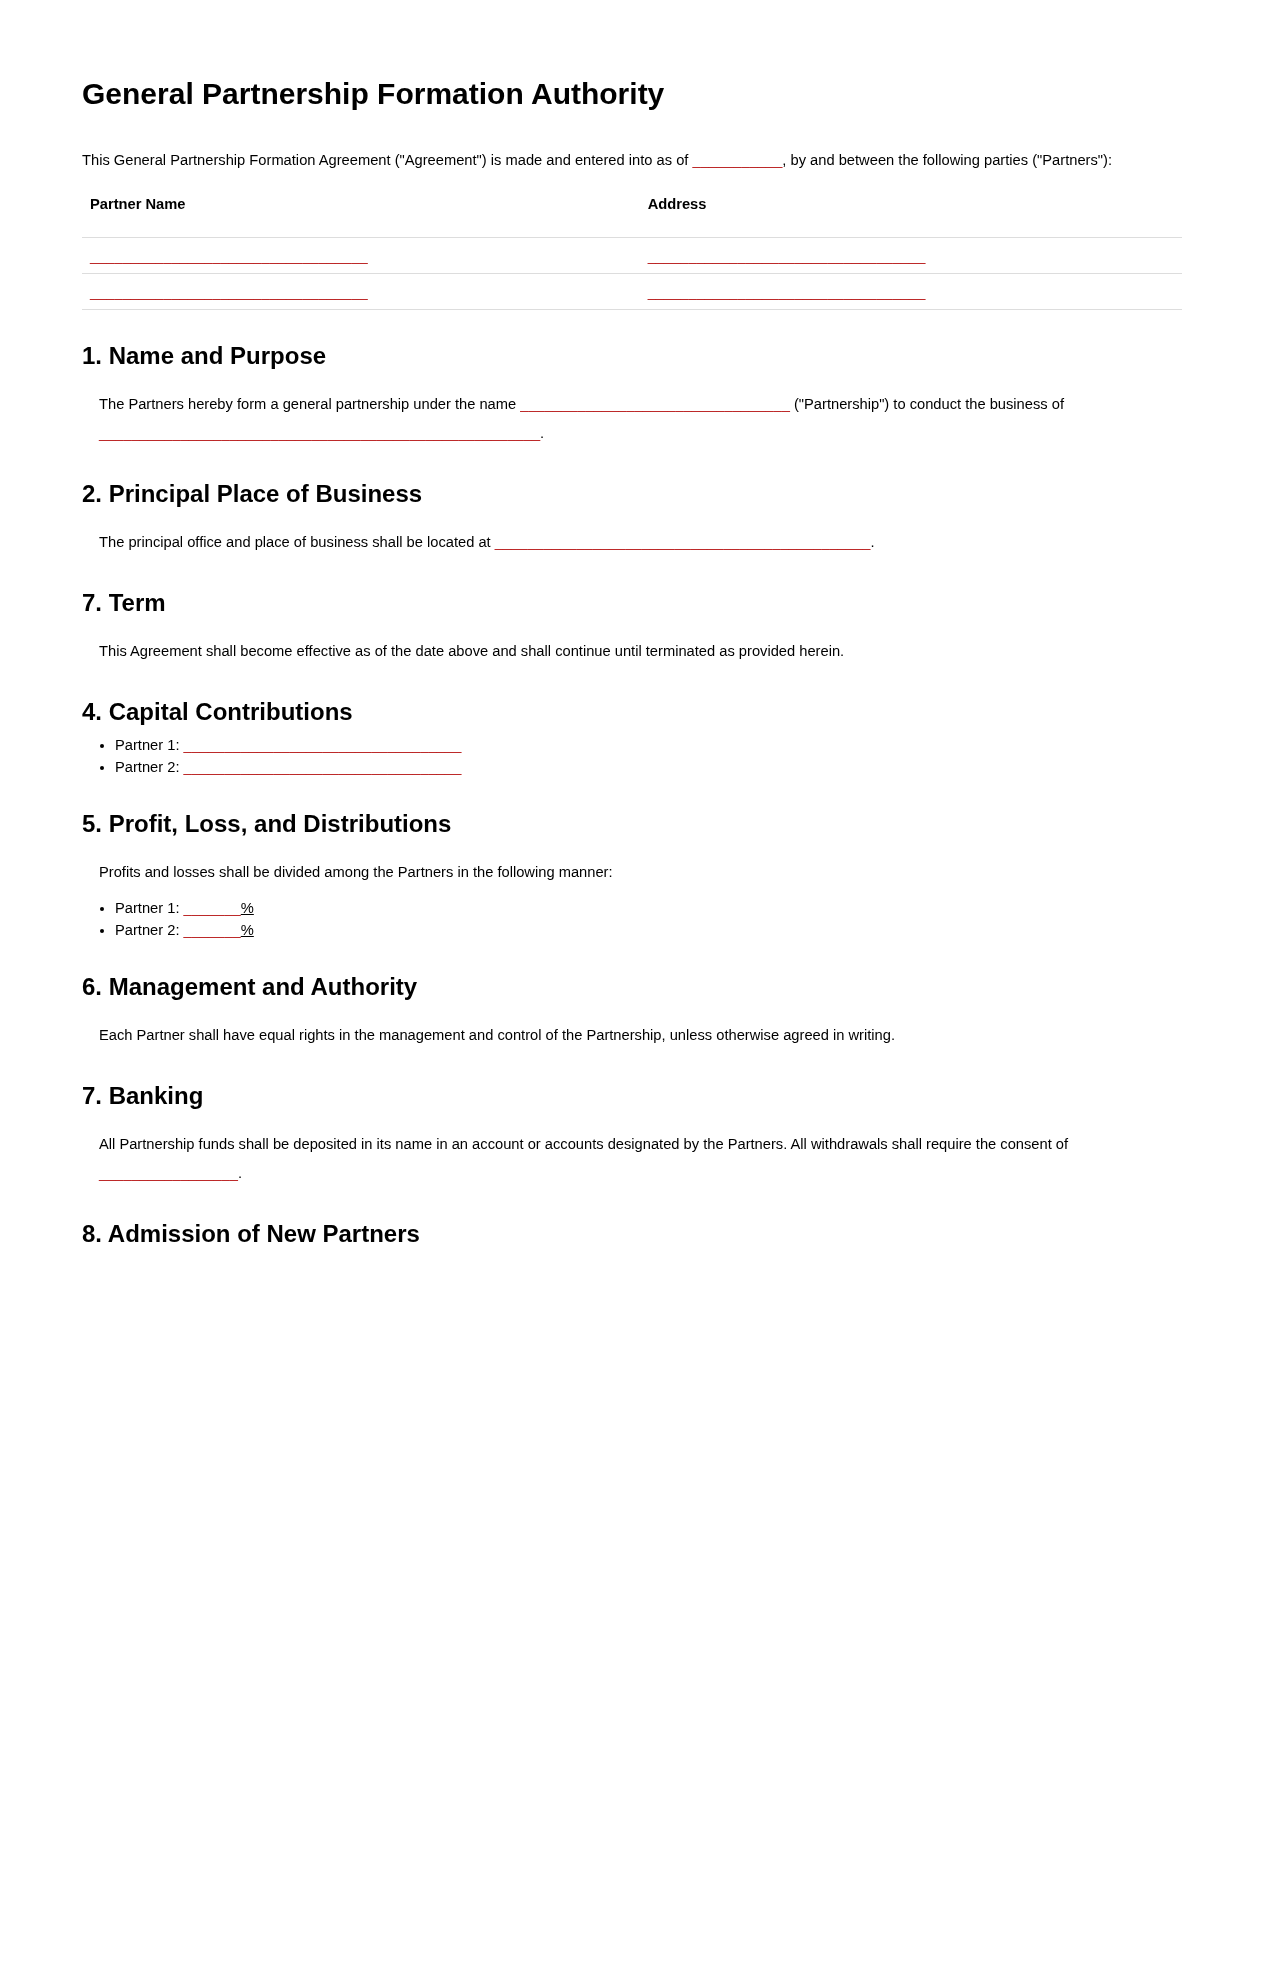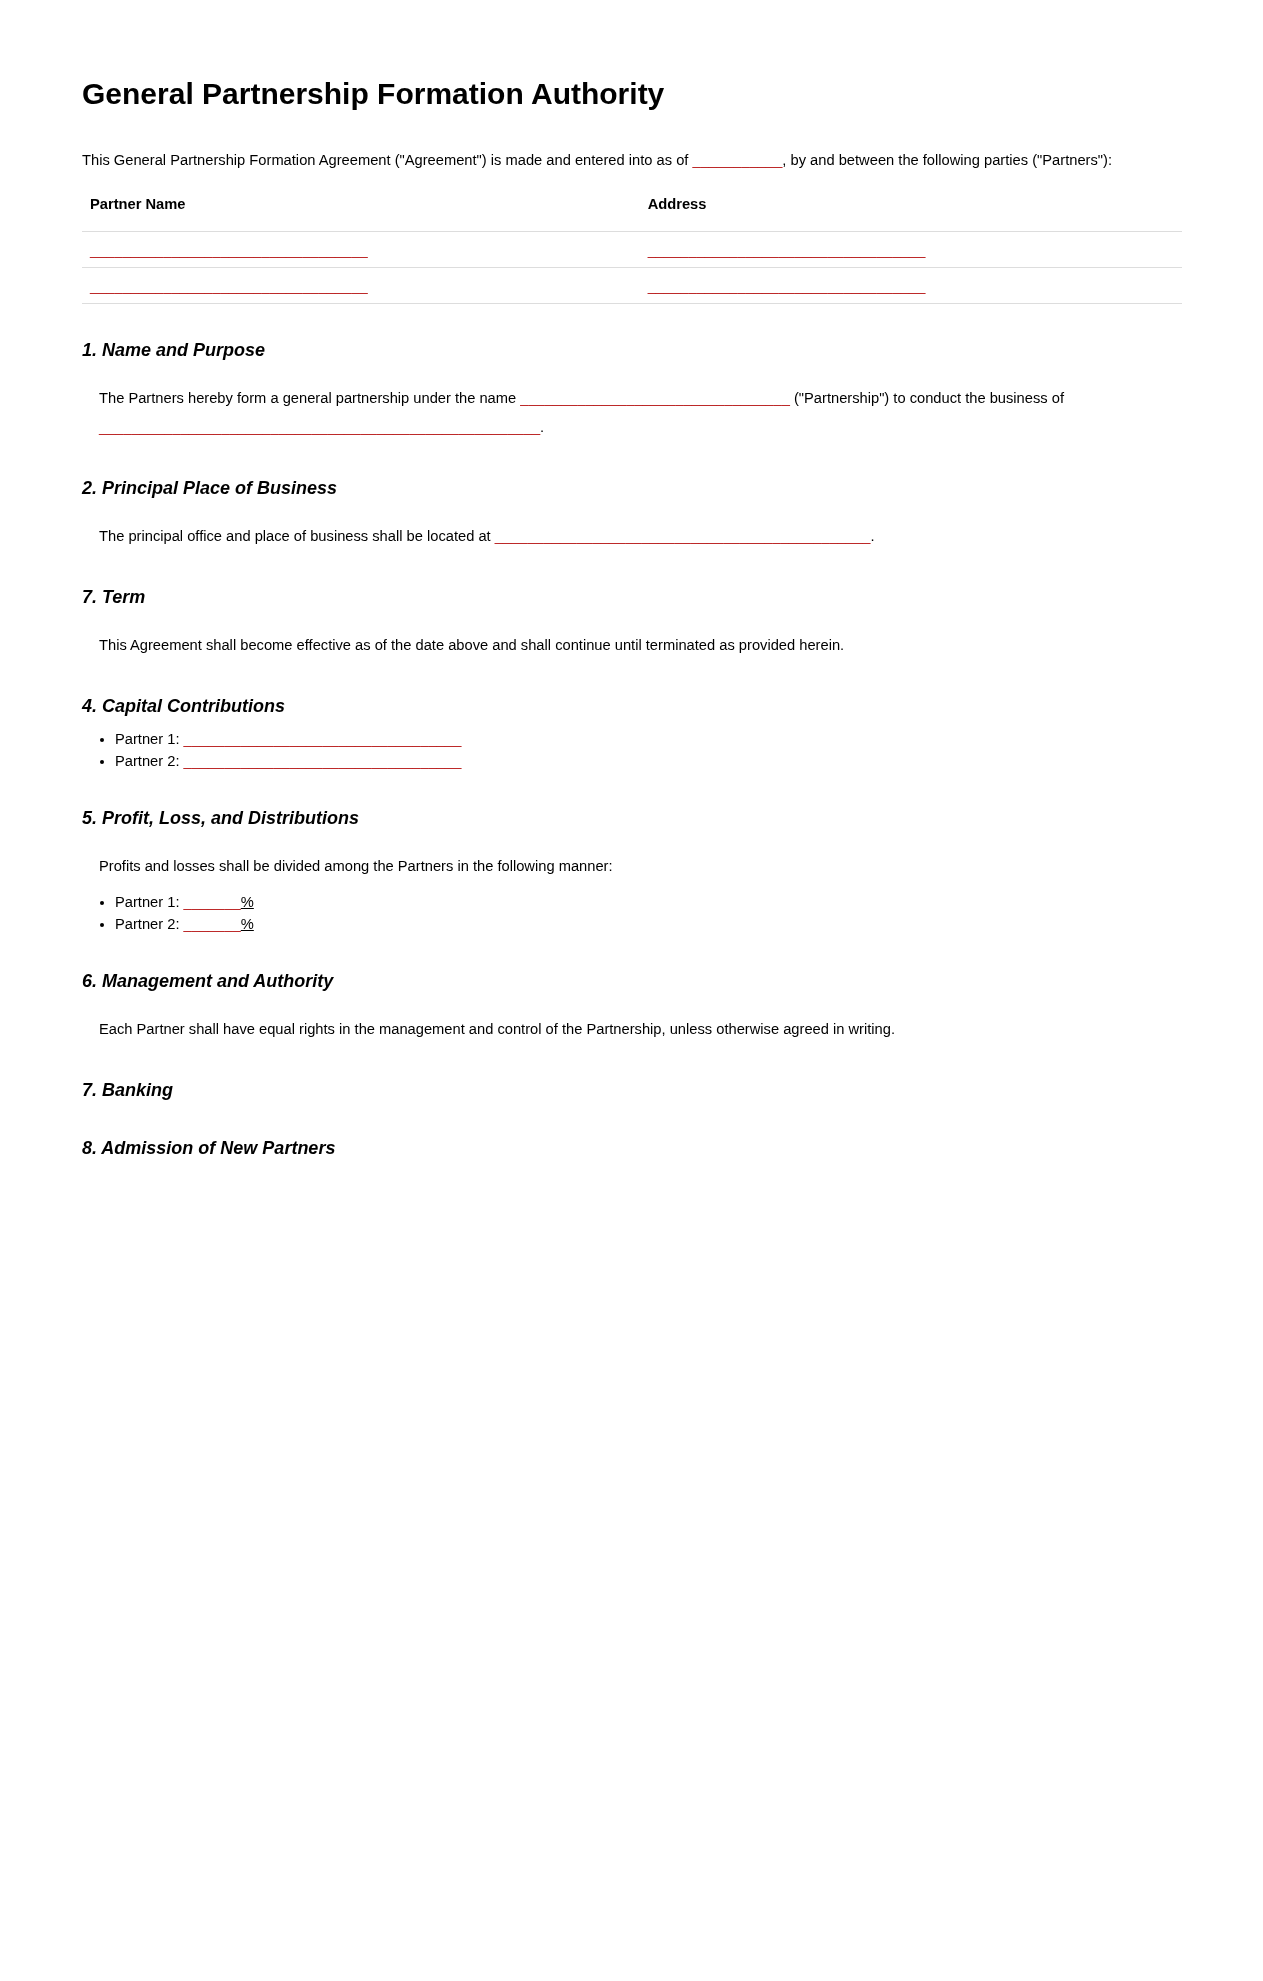--- a/index.html
+++ b/index.html
@@ -33,28 +33,27 @@
     border-collapse: collapse;
     margin-top: 12px;
   }
   table.partners th,
   table.partners td {
     text-align: left;
     font-size: 14.7px;
     border-bottom: 1px solid #dddddd;
     vertical-align: bottom;
   }
-  table.partners th { font-weight: 700; padding: 8px 8px 18px 8px; line-height: 18px; }
+  table.partners th { font-weight: 700; padding: 8px 8px 24px 8px; line-height: 18px; }
   table.partners td { padding: 9px 8px 8px 8px; line-height: 18px; }
   h2 {
-    font-size: 18px;
+    font-size: 24px;
     line-height: 24px;
     font-weight: 700;
     margin: 34px 0 0 0;
-    font-style: italic;
   }
   ul {
     margin: 10px 0 0 0;
     padding-left: 33px;
   }
   li {
     font-size: 14.7px;
     line-height: 22px;
   }
   .blank { color: #b91c1c; }
@@ -124,19 +123,20 @@
     </ul>
   </section>
 
   <section>
     <h2>6. Management and Authority</h2>
     <p>Each Partner shall have equal rights in the management and control of the Partnership, unless otherwise agreed in writing.</p>
   </section>
 
   <section>
     <h2>7. Banking</h2>
+    <p><span>All Partnership funds shall be deposited in its name in an account or accounts designated by the Partners. All withdrawals shall require the consent of </span><span class="blank">_________________</span><span>.</span></p>
   </section>
 
   <section>
     <h2>8. Admission of New Partners</h2>
   </section>
 
 </div>
 
 </body></html>

